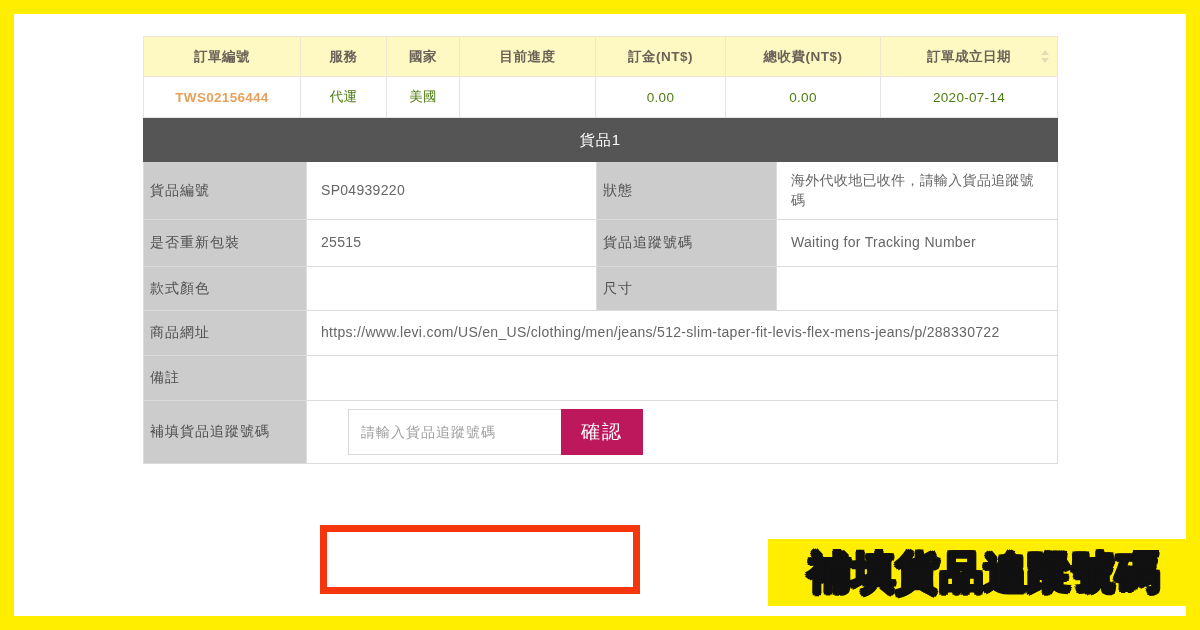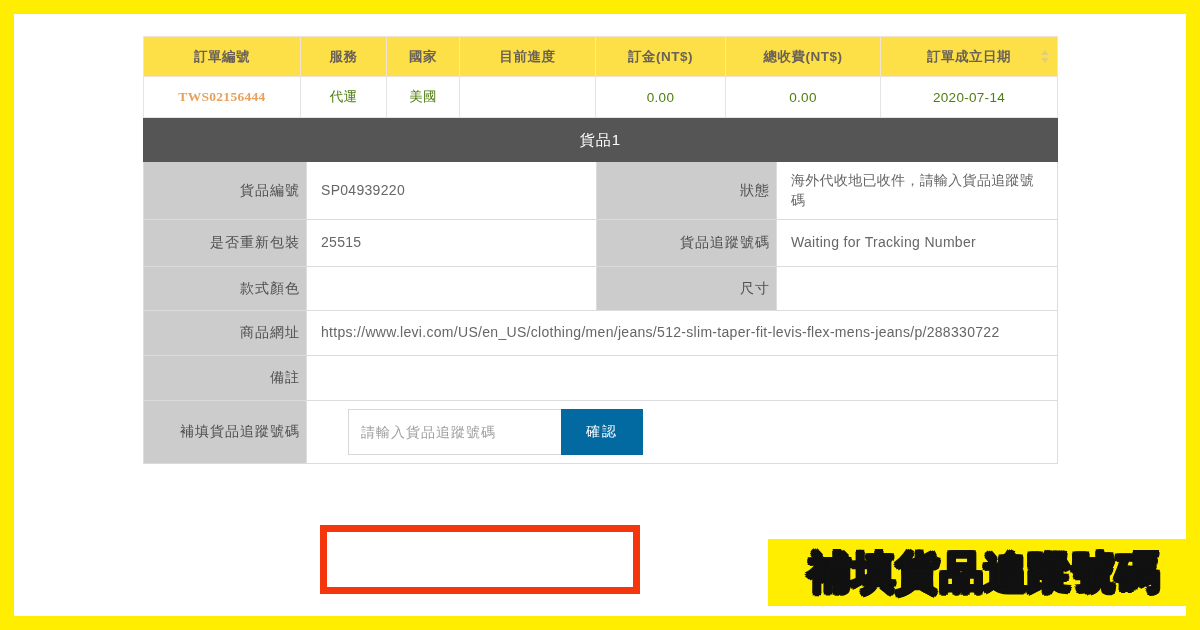--- a/index.html
+++ b/index.html
@@ -35,21 +35,21 @@
     position: absolute;
     left: 143px;
     top: 36px;
     width: 914px;
     border-collapse: collapse;
     table-layout: fixed;
     font-size: 13.5px;
     color: #5a5a5a;
   }
   #order-table th {
-    background: #fde047;
+    background: #fef9c3;
     font-weight: bold;
     color: #6b6257;
     height: 40px;
     text-align: center;
     border: 1px solid #f2e3d2;
     font-size: 13.5px;
     letter-spacing: .5px;
     position: relative;
   }
   #order-table td {
@@ -59,21 +59,20 @@
     border: 1px solid #e4e4e4;
     font-size: 13.5px;
     color: #4d7c0f;
     letter-spacing: .3px;
   }
   td.order-id {
     color: #e8a15c !important;
     font-weight: bold;
     letter-spacing: .6px;
     font-size: 13px;
-    font-family: Liberation Serif, serif;
   }
   .sort-icon {
     position: absolute;
     right: 7px;
     top: 50%;
     transform: translateY(-50%);
     display: inline-block;
     width: 9px; height: 14px;
     opacity: .45;
   }
@@ -108,21 +107,21 @@
   #item-table td {
     border: 1px solid #dcdcdc;
     padding: 8px 14px;
     vertical-align: middle;
     color: #575757;
     font-size: 14px;
     line-height: 1.45;
   }
   #item-table td.lbl {
     background: #cccccc;
-    text-align: right;
+    text-align: left;
     color: #4f4f4f;
     font-size: 14px;
     letter-spacing: 1px;
     padding: 8px 6px;
   }
   #item-table td.val {
     background: #ffffff;
     text-align: left;
     color: #666666;
     letter-spacing: .3px;
@@ -162,25 +161,25 @@
     padding: 0 12px;
     font-family: "Liberation Sans", "DejaVu Sans", sans-serif;
     font-size: 14px;
     color: #555;
     letter-spacing: 1px;
   }
   #tracking-input::placeholder { color: #9e9e9e; letter-spacing: 1px; }
   #confirm-button {
     height: 46px;
     width: 82px;
-    background: #0369a1;
+    background: #be185d;
     color: #ffffff;
     border: none;
     font-family: "Liberation Sans", "DejaVu Sans", sans-serif;
-    font-size: 14px;
+    font-size: 19px;
     letter-spacing: 2px;
     cursor: pointer;
   }
 
   
   #red-highlight {
     position: absolute;
     left: 320px;
     top: 525px;
     width: 320px;

